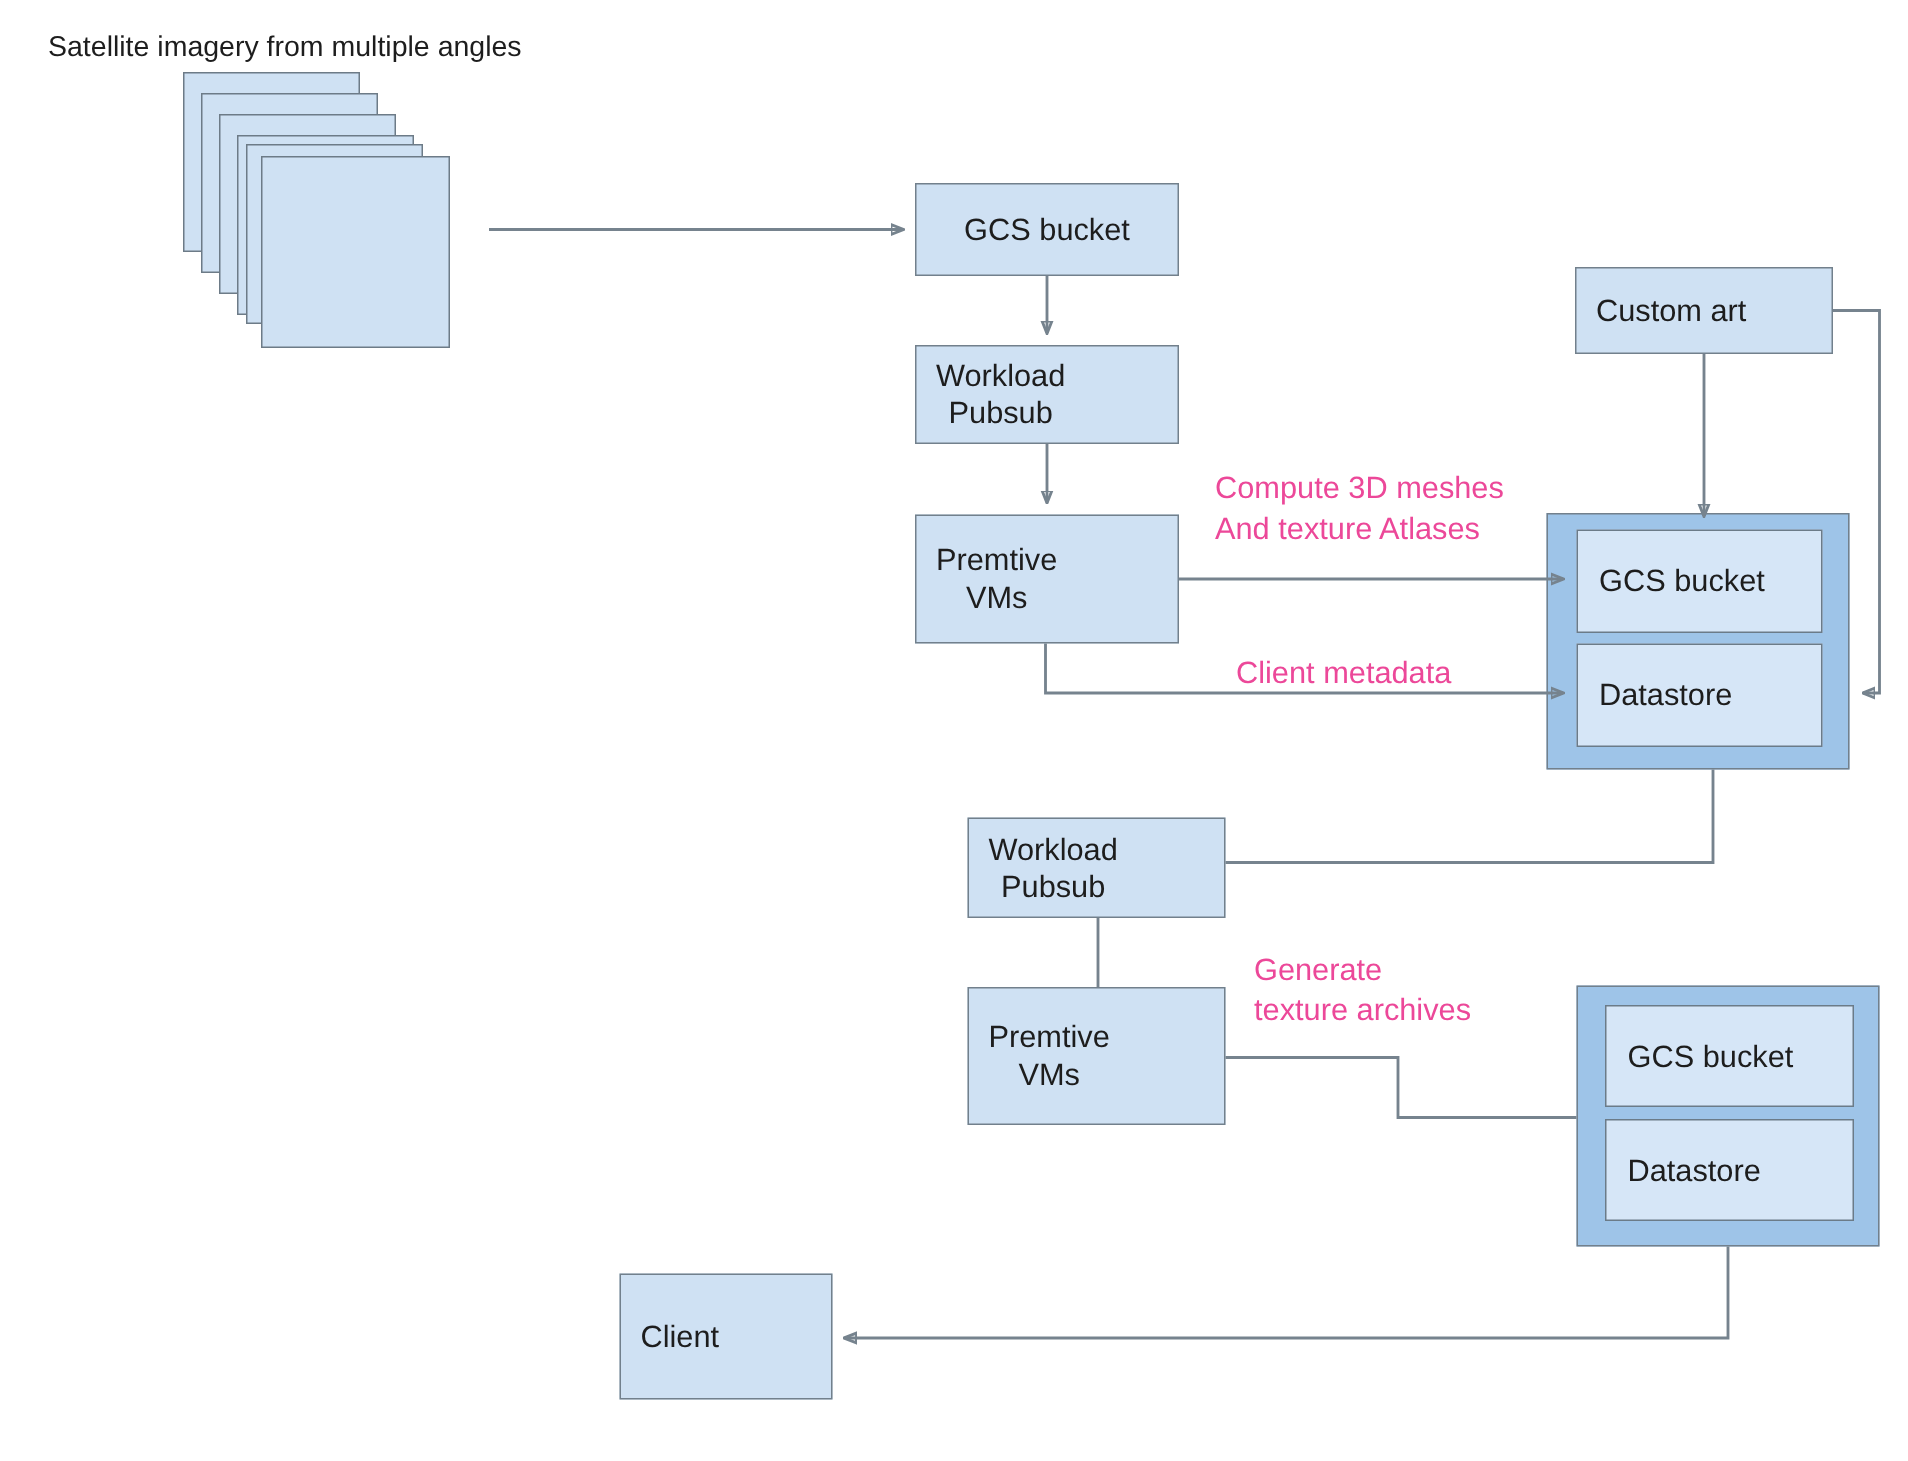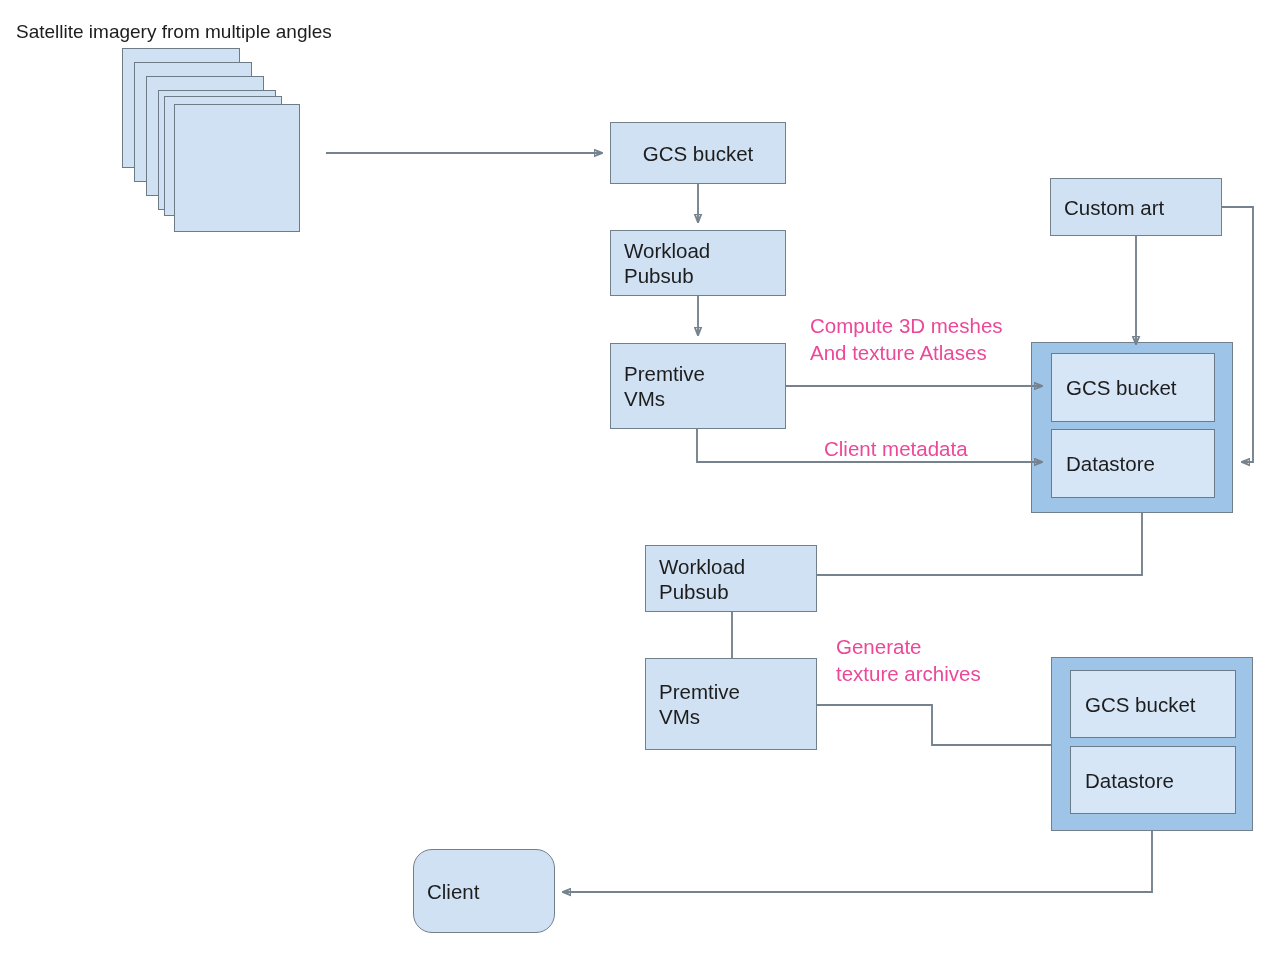--- a/index.html
+++ b/index.html
@@ -17,21 +17,21 @@
     box-sizing:border-box;
     border:1.6px solid #72808c;
     background:#cfe1f3;
     font-size:20.5px;
     line-height:25px;
     color:#1d1d1d;
     display:flex;
     align-items:center;
     white-space:pre-line;
   }
-  .node.left{justify-content:flex-start;padding-left:13px;}
+  .node.left{justify-content:flex-start;padding-left:13px;text-align:center;}
   .node.center{justify-content:center;}
 
   
   .sheet{
     position:absolute;
     box-sizing:border-box;
     border:1.8px solid #6d7b87;
     background:#cfe1f3;
     width:118px;height:120px;
   }
@@ -75,21 +75,21 @@
 
   
   #edges{position:absolute;left:0;top:0;width:1272px;height:974px;}
   #edges path, #edges line{fill:none;stroke:#76838e;stroke-width:1.9px;}
 </style>
 </head>
 <body>
 
 <div id="canvas">
 
-  <div class="title" style="left:16px;top:20px;">Satellite imagery from multiple angles</div>
+  <div class="title" style="left:32px;top:20px;">Satellite imagery from multiple angles</div>
 
   <div>
     <div class="sheet" style="left:122px;top:48px;"></div>
     <div class="sheet" style="left:134px;top:62px;"></div>
     <div class="sheet" style="left:146px;top:76px;"></div>
     <div class="sheet" style="left:158px;top:90px;"></div>
     <div class="sheet" style="left:164px;top:96px;"></div>
     <div class="sheet front" style="left:174px;top:104px;"></div>
   </div>
 
@@ -112,21 +112,21 @@
 Pubsub</div>
 
   <div class="node left" style="left:645px;top:658px;width:172px;height:92px;">Premtive
 VMs</div>
 
   <div class="group" style="left:1051px;top:657px;width:202px;height:174px;">
     <div class="inner" style="left:18px;top:12px;width:166px;height:68px;">GCS bucket</div>
     <div class="inner" style="left:18px;top:88px;width:166px;height:68px;">Datastore</div>
   </div>
 
-  <div class="node left" style="left:413px;top:849px;width:142px;height:84px;border-radius:19px;">Client</div>
+  <div class="node left" style="left:413px;top:849px;width:142px;height:84px;">Client</div>
 
   <div class="label" style="left:810px;top:312px;">Compute 3D meshes
 And texture Atlases</div>
 
   <div class="label" style="left:824px;top:435px;">Client metadata</div>
 
   <div class="label" style="left:836px;top:633px;">Generate
 texture archives</div>
 
 

